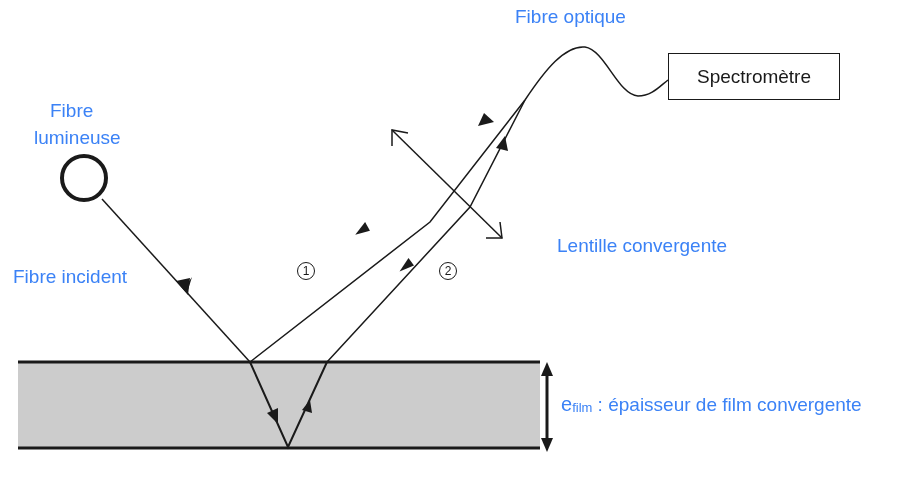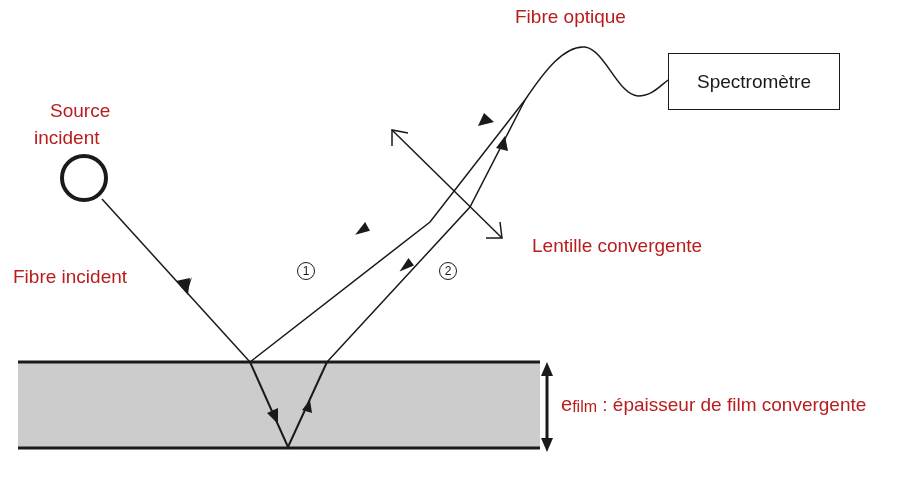--- a/index.html
+++ b/index.html
@@ -1,27 +1,27 @@
 <!DOCTYPE html>
 <html><head>
 <meta charset="utf-8">
 <style>
   html, body { margin: 0; padding: 0; background: #ffffff; }
   body { width: 918px; height: 490px; position: relative; overflow: hidden;
          font-family: "Liberation Sans", sans-serif; color: #1a1a1a; }
   svg { position: absolute; left: 0; top: 0; }
-  .lbl { position: absolute; font-size: 19px; line-height: 22px; white-space: nowrap; color: #b91c1c; }
+  .lbl { position: absolute; font-size: 19px; line-height: 22px; white-space: nowrap; color: #3b82f6; }
   .num { position: absolute; font-size: 15px; line-height: 18px; width: 18px; height: 18px;
          border: 1.3px solid #1a1a1a; border-radius: 50%; text-align: center;
          box-sizing: border-box; font-size: 12px; line-height: 16px; }
-  .box { position: absolute; left: 668px; top: 53px; width: 172px; height: 57px;
+  .box { position: absolute; left: 668px; top: 53px; width: 172px; height: 47px;
          border: 1.5px solid #1a1a1a; box-sizing: border-box; background: #fff;
          display: flex; align-items: center; justify-content: center; font-size: 19px; }
   .efilm i { font-style: normal; font-size: 20px; }
-  .efilm sub { font-size: 16px; vertical-align: -1px; }
+  .efilm sub { font-size: 13px; vertical-align: -1px; }
 </style>
 </head>
 <body>
 
 <svg width="918" height="490" viewBox="0 0 918 490">
   <defs>
     <marker id="arr" viewBox="0 0 10 10" refX="5" refY="5" markerWidth="10" markerHeight="10" orient="auto">
       <path d="M0,0 L10,5 L0,10 z" fill="#1a1a1a"></path>
     </marker>
   </defs>
@@ -55,27 +55,27 @@
 
   <g>
     <line x1="392" y1="130" x2="502" y2="238" stroke="#1a1a1a" stroke-width="1.5"></line>
     <polyline points="392,146 392,130 408,133" fill="none" stroke="#1a1a1a" stroke-width="1.5"></polyline>
     <polyline points="486,238 502,238 500,222" fill="none" stroke="#1a1a1a" stroke-width="1.5"></polyline>
   </g>
 
   <path d="M525,100 C545,70 565,45 585,47 C605,50 618,95 638,96 C652,96 660,86 668,80" fill="none" stroke="#1a1a1a" stroke-width="1.5"></path>
 </svg>
 
-<div class="lbl" style="left:50px; top:100px;">Source</div>
-<div class="lbl" style="left:34px; top:127px;">incident</div>
+<div class="lbl" style="left:50px; top:100px;">Fibre</div>
+<div class="lbl" style="left:34px; top:127px;">lumineuse</div>
 <div class="lbl" style="left:13px; top:266px;">Fibre incident</div>
 <div class="lbl" style="left:515px; top:6px;">Fibre optique</div>
 <div class="box">
   <span>Spectromètre</span>
 </div>
-<div class="lbl" style="left:532px; top:235px;">Lentille convergente</div>
+<div class="lbl" style="left:557px; top:235px;">Lentille convergente</div>
 
 <div class="num" style="left:297px; top:262px;">1</div>
 <div class="num" style="left:439px; top:262px;">2</div>
 
 <div class="lbl efilm" style="left:561px; top:393px;">
   <i>e</i><sub>film</sub><span> : épaisseur de film convergente</span>
 </div>
 
 </body></html>

